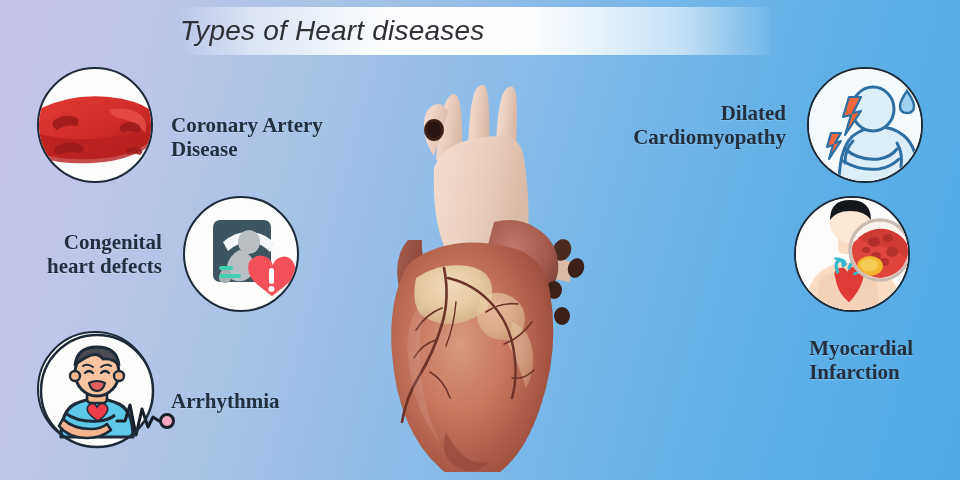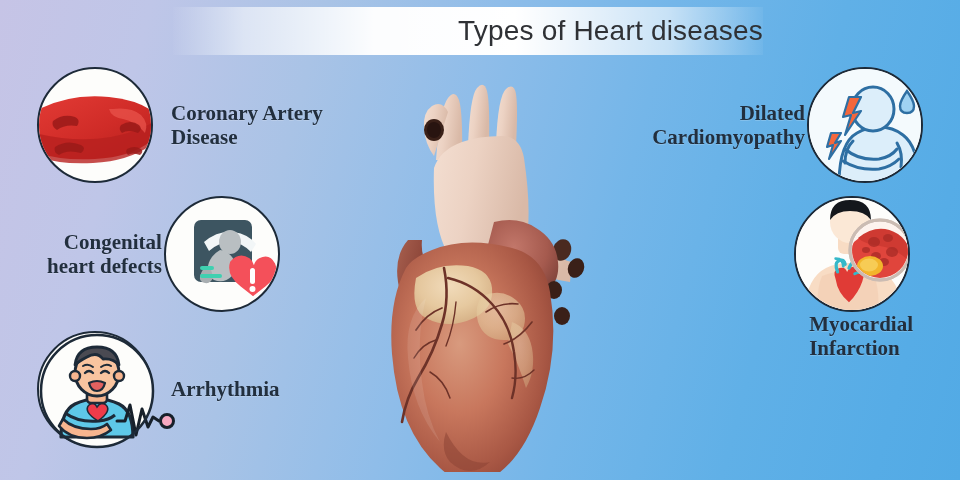--- a/index.html
+++ b/index.html
@@ -21,34 +21,35 @@
         #8fbde9 46%,
         #74b6e9 62%,
         #60b0e7 78%,
         #56ace6 92%,
         #52aae5 100%);
   }
 
   
   .title-banner {
     position: absolute;
-    left: 173px;
+    left: 180px;
     top: 7px;
     width: 590px;
     height: 48px;
     background: linear-gradient(90deg,
       rgba(255,255,255,0.02) 0%,
       rgba(255,255,255,0.55) 12%,
       rgba(255,255,255,0.97) 34%,
       rgba(255,255,255,1) 58%,
       rgba(255,255,255,0.6) 84%,
       rgba(255,255,255,0.05) 100%);
     display: flex;
     align-items: center;
-    justify-content: flex-end;
+    justify-content: flex-start;
+    font-style: italic;
   }
   .title-text {
     font-family: "Liberation Sans", "DejaVu Sans", sans-serif;
     font-size: 28px;
     font-weight: 400;
     color: #2f3135;
     letter-spacing: 0.2px;
     white-space: nowrap;
   }
 
@@ -75,22 +76,22 @@
   .icon-circle svg { position: absolute; left: 0; top: 0; }
 
   .label {
     font-size: 21px;
     font-weight: bold;
     color: #222f3e;
     line-height: 1.15;
     white-space: pre-line;
     text-shadow: 0 1px 0 rgba(255,255,255,0.18);
   }
-  .label.left-text  { text-align: right; margin-right: 2px; }
-  .label.right-text { text-align: left;  margin-left: 18px; }
+  .label.left-text  { text-align: right; margin-right: 21px; }
+  .label.right-text { text-align: left;  margin-left: 18px; margin-top: 24px; }
 
   
   #item-cad   { left: 37px;  top: 67px;  }
   #item-chd   { left: 47px;  top: 196px; }
   #item-arr   { left: 37px;  top: 331px; }
   #item-dcm   { right: 37px; top: 67px;  }
   #item-mi    { right: 47px; top: 196px; flex-direction: column; }
   #item-hf    { right: 37px; top: 331px; }
 
   #item-dcm, #item-mi, #item-hf { position: absolute; }

